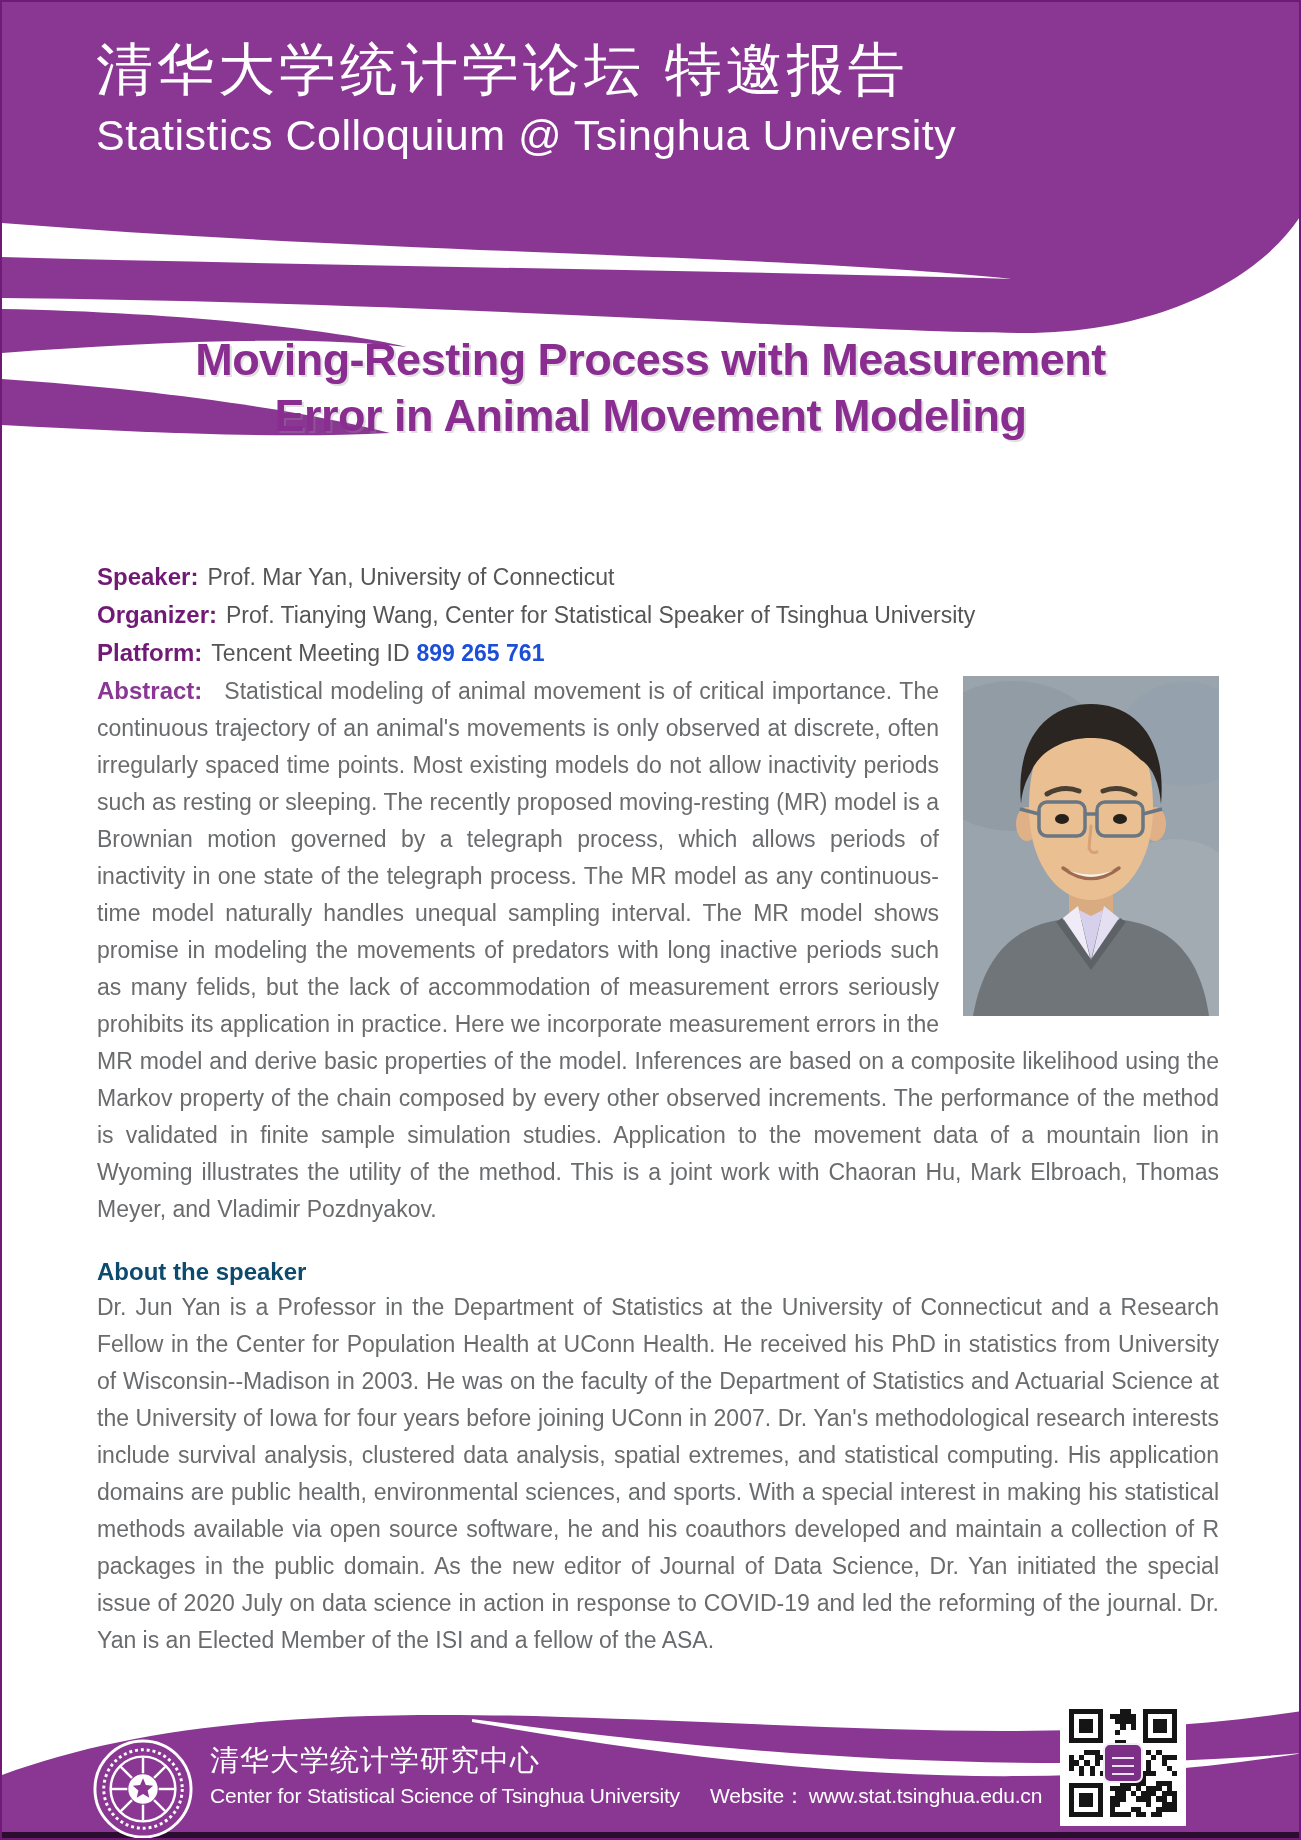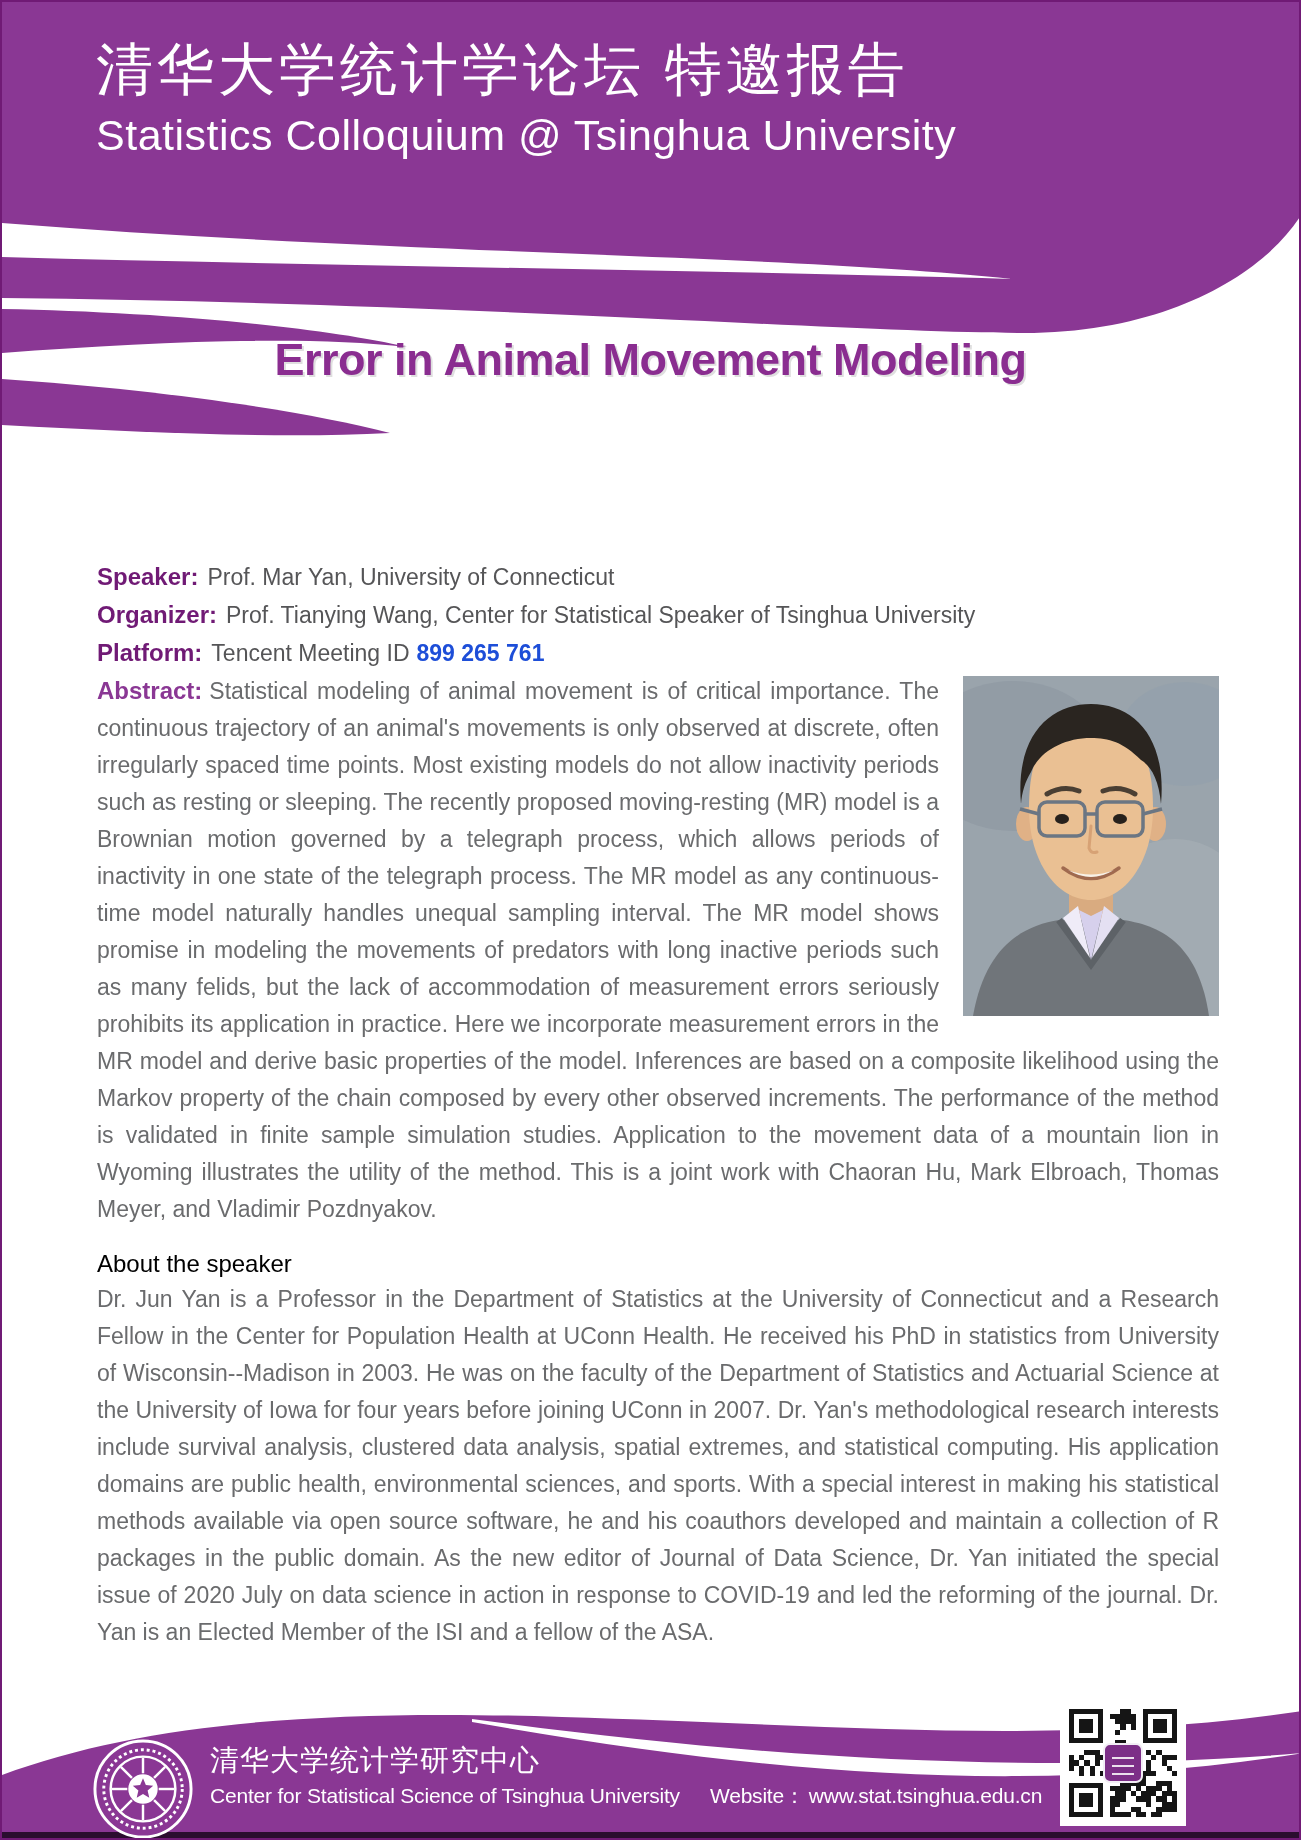--- a/index.html
+++ b/index.html
@@ -20,23 +20,23 @@
     position:absolute;top:330px;left:0;width:100%;text-align:center;
     color:#8a2d90;font-weight:bold;font-size:45px;line-height:56px;letter-spacing:-0.5px;
     text-shadow:2px 2px 0 rgba(150,150,150,0.30);
   }
 
   .content{position:absolute;left:95px;top:556px;width:1122px;}
   .detail-line{font-size:23px;line-height:37px;color:#555557;white-space:nowrap;}
   .detail-label{color:#701a75;font-weight:bold;font-size:24px;margin-right:9px;}
   .detail-bold{font-weight:bold;color:#1d4ed8;margin-left:7px;}
   .para{font-size:23px;line-height:37px;color:#6a6b6d;text-align:justify;margin:0;}
-  .inline-label{color:#8a3794;font-weight:bold;font-size:24px;margin-right:7px;}
+  .inline-label{color:#8a3794;font-weight:bold;font-size:24px;margin-right:22px;}
   .photo-frame{float:right;width:256px;height:340px;margin:4px 0 6px 24px;}
-  .about-heading{margin-top:19px;font-size:24px;font-weight:normal;color:#000000;line-height:34px;}
+  .about-heading{margin-top:27px;font-size:24px;font-weight:bold;color:#0c4a6e;line-height:34px;}
 
   .footer-logo{position:absolute;left:90px;top:1736px;width:102px;height:102px;}
   .footer-org{position:absolute;left:208px;top:1738px;color:#ffffff;}
   .org-zh{font-size:29px;line-height:40px;letter-spacing:1px;}
   .org-row{font-size:21px;line-height:32px;display:flex;align-items:baseline;letter-spacing:-0.2px;}
   .web-label{margin-left:30px;}
   .web-url{margin-left:4px;}
 
   .qr-box{position:absolute;left:1058px;top:1698px;width:126px;height:126px;background:#ffffff;}
   .qr-grid{position:absolute;inset:9px;display:grid;grid-template-columns:repeat(21,1fr);grid-template-rows:repeat(21,1fr);}
@@ -64,20 +64,21 @@
     <path d="M0,307 C160,310 320,325 405,345 C300,333 150,340 0,351 Z" fill="#8a3794"></path>
     <path d="M0,377 C150,387 300,408 388,431 C275,437 135,430 0,423 Z" fill="#8a3794"></path>
   </svg>
 
   <div class="header-text">
     <div class="header-zh">清华大学统计学论坛  特邀报告</div>
     <div class="header-en">Statistics Colloquium @ Tsinghua University</div>
   </div>
 
   <div class="talk-title">
+    <div>Moving-Resting Process with Measurement</div>
     <div>Error in Animal Movement Modeling</div>
   </div>
 
   <div class="content">
 
     <div class="detail-line">
       <span class="detail-label">Speaker:</span><span>Prof. Mar Yan, University of Connecticut</span>
     </div>
     <div class="detail-line">
       <span class="detail-label">Organizer:</span><span>Prof. Tianying Wang,  Center for Statistical Speaker of Tsinghua University</span>

